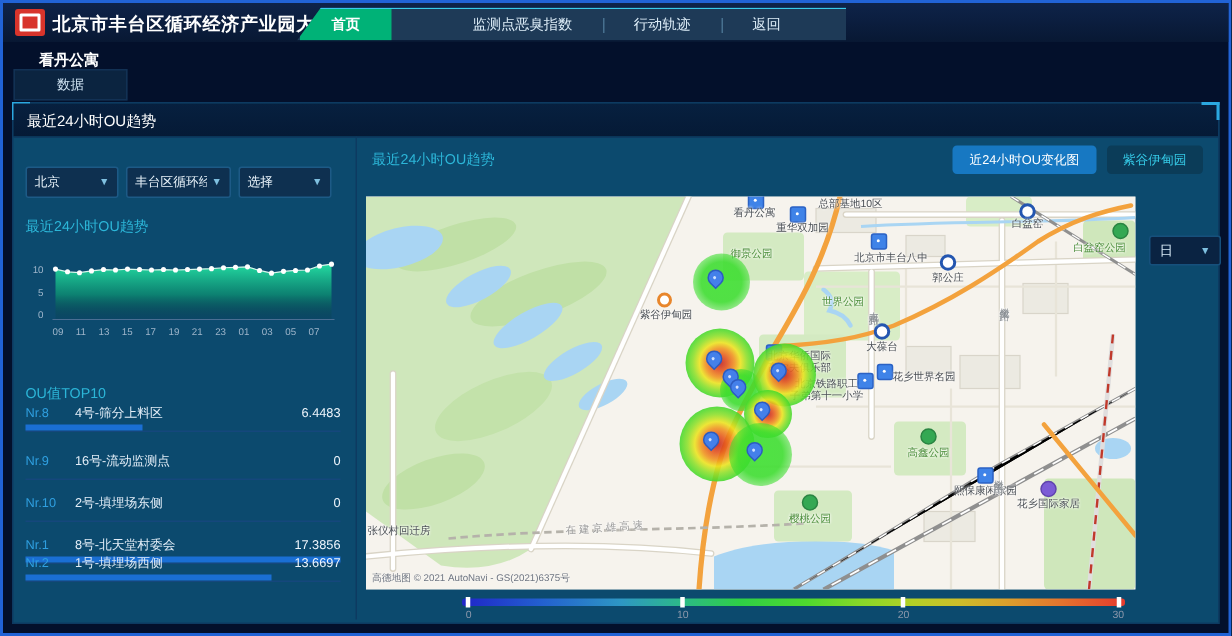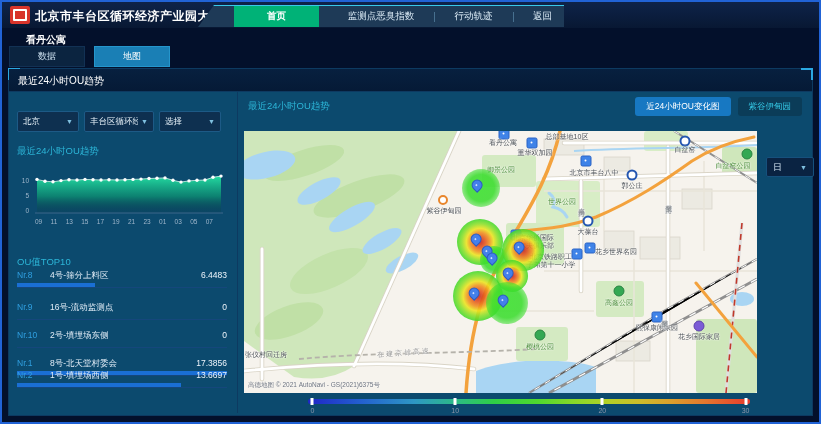--- a/index.html
+++ b/index.html
@@ -6,21 +6,21 @@
   .screen{position:relative;width:821px;height:424px;background:#03102b;overflow:hidden;
           font-family:"Liberation Sans",sans-serif;border:2px solid #2163d6;box-sizing:border-box;}
   
   .topbar{position:absolute;left:0;right:0;top:0;height:26px;background:linear-gradient(180deg,#0e2349,#081833);}
   .logo{position:absolute;left:8px;top:4px;width:20px;height:18px;background:#d8342b;border-radius:2px;}
   .logo::after{content:"";position:absolute;inset:3px;border:2px solid #fff;border-radius:1px;}
   .app-title{position:absolute;left:33px;top:6px;font-size:12px;font-weight:bold;color:#ffffff;letter-spacing:.5px;white-space:nowrap;}
   .navstrip{position:absolute;left:196px;top:3px;height:21px;width:366px;background:#1e3a57;
             clip-path:polygon(16px 0,100% 0,100% 100%,0 100%);display:flex;align-items:center;border-top:1px solid #38c8ea;}
   .nav-tab{font-size:9.5px;color:#dcecf7;height:100%;display:flex;align-items:center;padding:0 12px;cursor:pointer;white-space:nowrap;}
-  .nav-tab.active{background:#00b277;color:#fff;font-weight:bold;padding:0 33px;margin-left:36px;}
+  .nav-tab.active{background:#00b277;color:#fff;font-weight:bold;padding:0 21px;margin-left:2px;}
   .nav-gap{width:42px;}
   .nav-sep{width:1px;height:10px;background:#47708f;margin:0 8px;}
   
   .pub-label{position:absolute;left:24px;top:31px;font-size:10px;font-weight:bold;color:#fff;}
   .pub-btns{position:absolute;left:7px;top:44px;display:flex;gap:9px;}
   .pub-btn{width:74px;height:19px;background:#0b2440;border:1px solid #123154;color:#cfe3f2;font-size:9px;
            display:flex;align-items:center;justify-content:center;cursor:pointer;}
   .pub-btn.active{background:#1a7fb5;border-color:#2596cc;color:#fff;}
   
   .main{position:absolute;left:6px;right:6px;top:66px;bottom:6px;border:1px solid #0d3a61;background:#0c4a6e;}
@@ -99,21 +99,20 @@
       <div class="nav-sep"></div>
       <div class="nav-tab">行动轨迹</div>
       <div class="nav-sep"></div>
       <div class="nav-tab">返回</div>
     </div>
   </div>
 
   <div class="pub-label">看丹公寓</div>
   <div class="pub-btns">
     <div class="pub-btn">数据</div>
-    <div class="pub-btn active">地图</div>
   </div>
 
   <div class="main">
     <div class="main-head">
       <div class="main-title">最近24小时OU趋势</div>
     </div>
 
     <div class="left-col">
       <div class="selects">
         <div class="select" style="width:62px">

